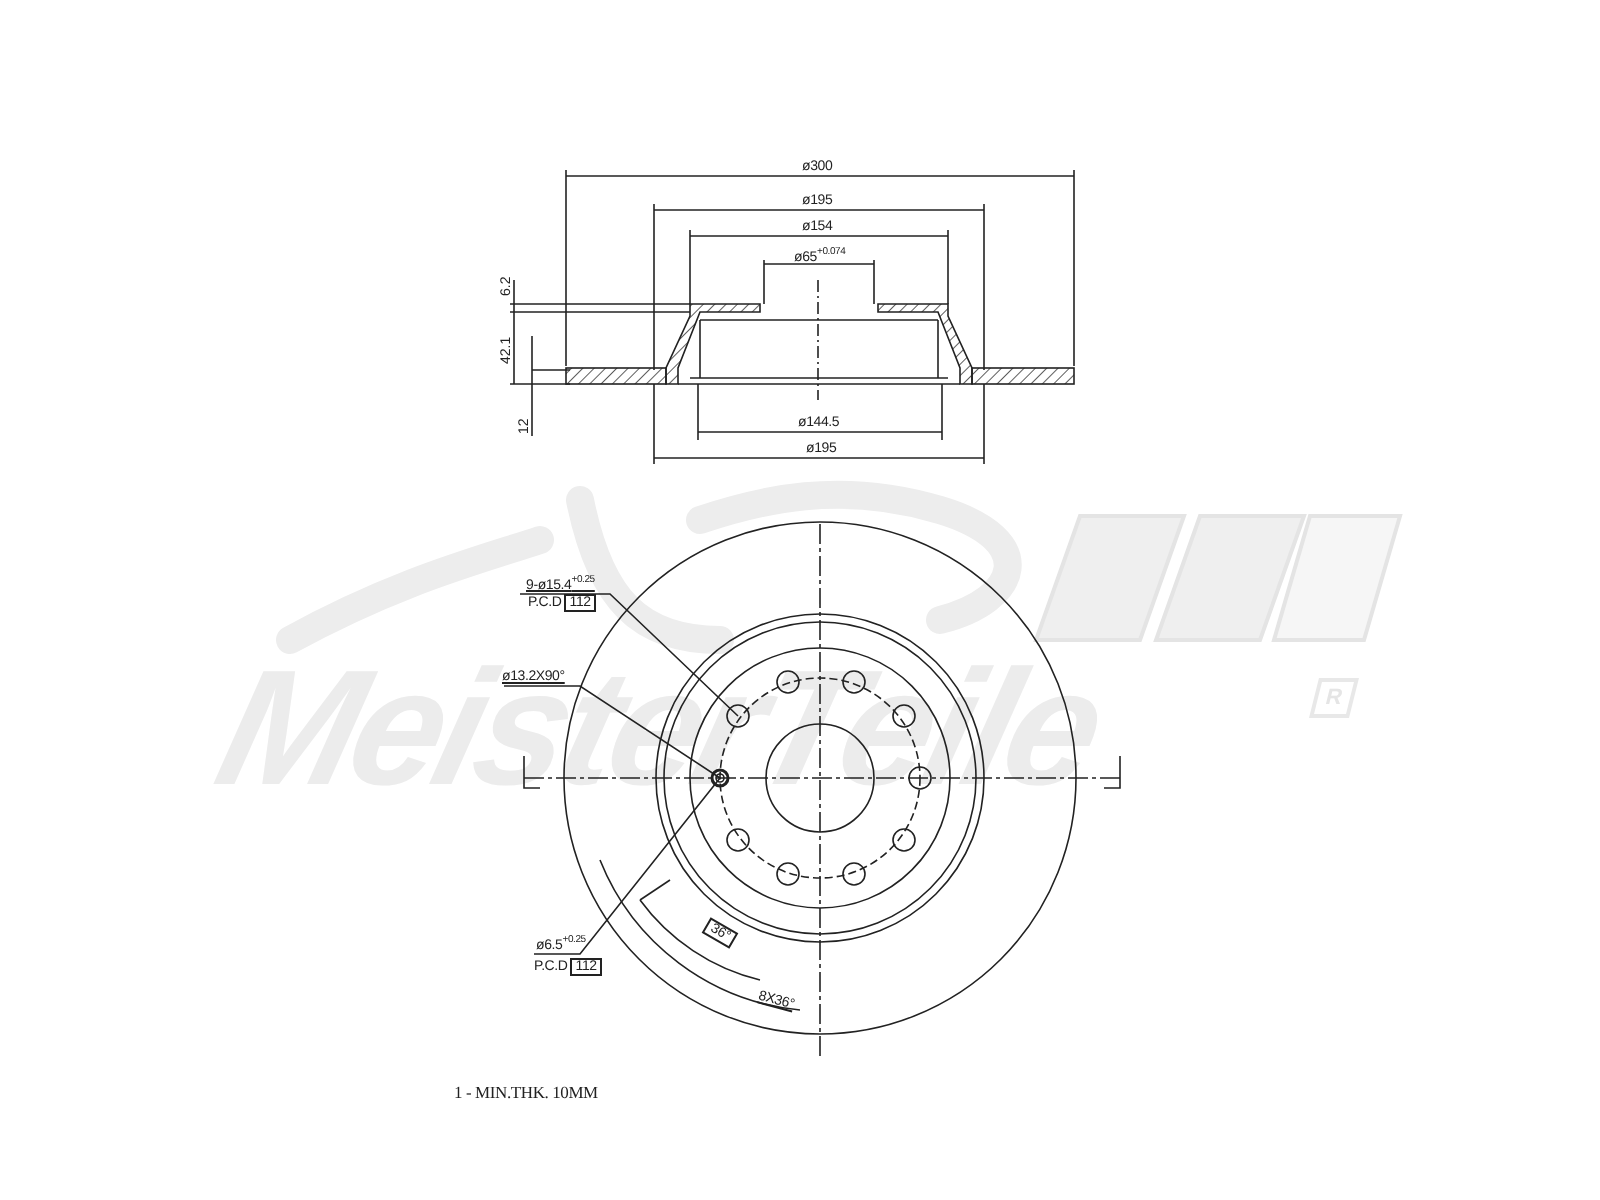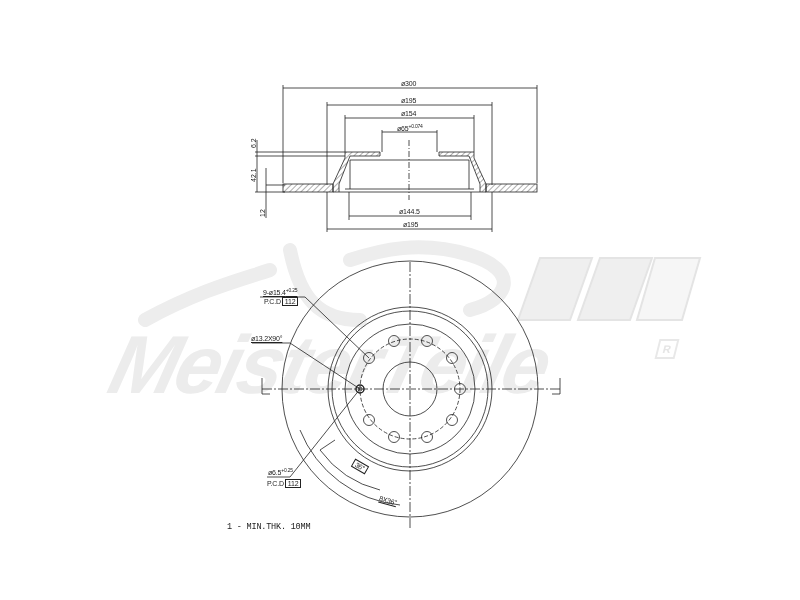--- a/index.html
+++ b/index.html
@@ -3,21 +3,21 @@
 <meta charset="utf-8">
 <style>
   html, body { margin: 0; padding: 0; background: #ffffff; }
   body { width: 800px; height: 600px; position: relative; overflow: hidden; font-family: "Liberation Sans", sans-serif; }
   .canvas { position: absolute; left: 0; top: 0; width: 800px; height: 600px; }
   svg { position: absolute; left: 0; top: 0; }
   .lbl { position: absolute; font-family: "Liberation Sans Narrow", "Liberation Sans", sans-serif; font-size: 7px; color: #222; white-space: nowrap; line-height: 1; letter-spacing: -0.2px; }
   .lbl sup { font-size: 5px; }
   .vlbl { position: absolute; font-size: 7px; color: #222; transform: rotate(-90deg); transform-origin: left top; white-space: nowrap; font-family: "Liberation Sans", sans-serif; }
   .boxed { border: 1px solid #222; padding: 0 2px; margin-left: 1px; }
-  .note { position: absolute; left: 227px; top: 522px; font-size: 8.5px; color: #222; font-family: Liberation Mono, monospace; letter-spacing: -0.2px; }
+  .note { position: absolute; left: 227px; top: 541px; font-size: 8.5px; color: #222; font-family: Liberation Serif, serif; letter-spacing: -0.2px; }
   .wm-text { position: absolute; left: 112px; top: 318px; font-size: 82px; font-weight: bold; font-style: italic; color: #ececec; letter-spacing: -3px; font-family: "Liberation Sans", sans-serif; transform: skewX(-14deg); }
   .wm-reg { position: absolute; left: 657px; top: 339px; width: 16px; height: 16px; border: 2px solid #e8e8e8; transform: skewX(-14deg); font-size: 11px; color: #e5e5e5; text-align: center; line-height: 16px; font-weight: bold; font-family: "Liberation Sans", sans-serif; }
   .u { text-decoration: underline; }
 </style>
 </head>
 <body>
 
 <div class="canvas">
 
   <div class="wm-text">MeisterTeile</div>

